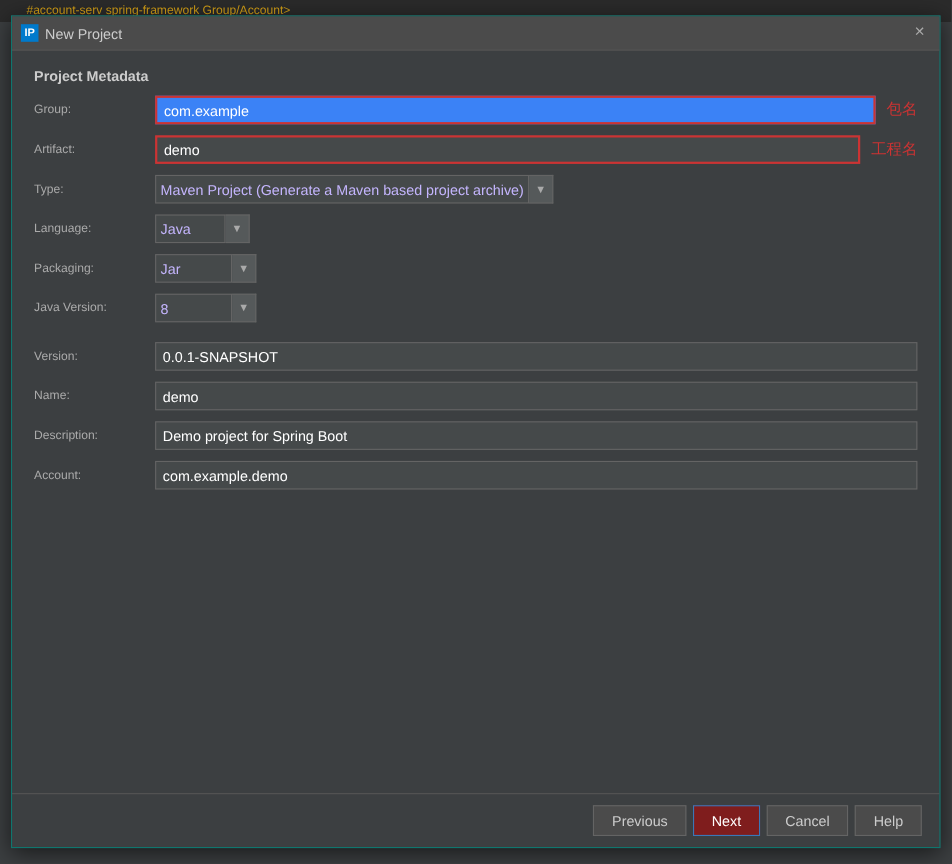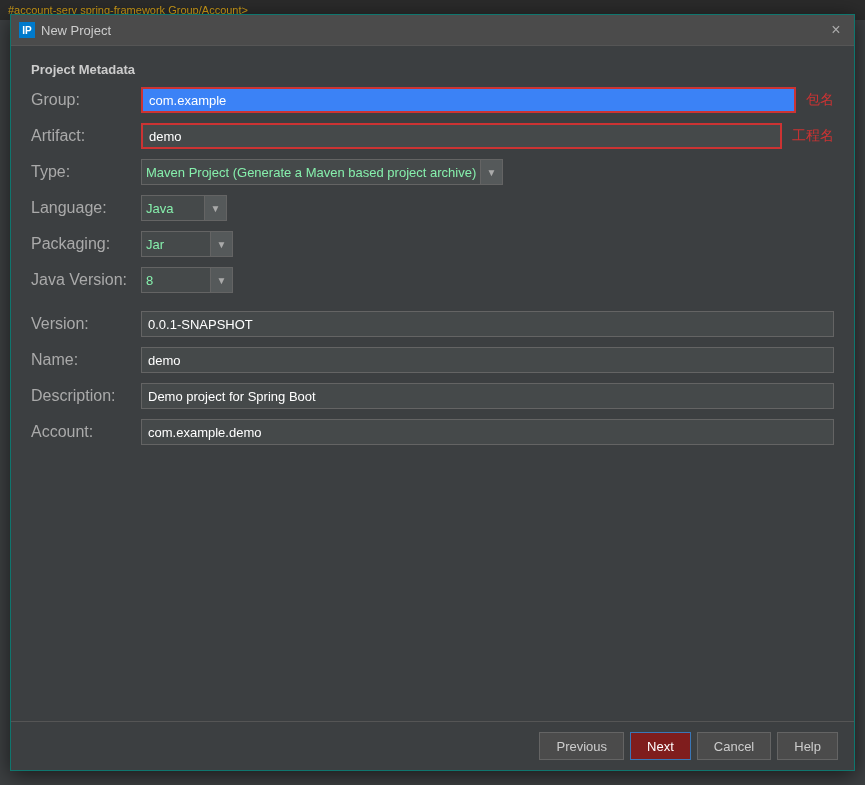--- a/index.html
+++ b/index.html
@@ -16,21 +16,21 @@
 
     
     .ide-bg {
       position: absolute;
       top: 0; left: 0; right: 0; height: 20px;
       background: #2b2b2b;
       font-size: 11px;
       color: #d4a017;
       display: flex;
       align-items: center;
-      padding: 0 8px;
+      padding: 0 24px;
       overflow: hidden;
     }
 
     
     .dialog-overlay {
       position: absolute;
       top: 14px;
       left: 10px;
       right: 10px;
       bottom: 14px;
@@ -100,21 +100,21 @@
     
     .form-row {
       display: flex;
       align-items: center;
       margin-bottom: 10px;
     }
     .form-label {
       width: 110px;
       flex-shrink: 0;
       color: #aaaaaa;
-      font-size: 16px;
+      font-size: 11px;
       text-align: left;
     }
 
     
     .form-input {
       flex: 1;
       height: 26px;
       background: #45494a;
       border: 1px solid #646464;
       color: #ffffff;
@@ -141,21 +141,21 @@
 
     
     .form-select-wrap {
       display: flex;
       align-items: center;
     }
     .form-select {
       height: 26px;
       background: #45494a;
       border: 1px solid #646464;
-      color: #86efac;
+      color: #c4b5fd;
       padding: 0 4px;
       font-size: 13px;
       outline: none;
       cursor: pointer;
       appearance: none;
       -webkit-appearance: none;
     }
     .select-wide {
       width: 340px;
     }

